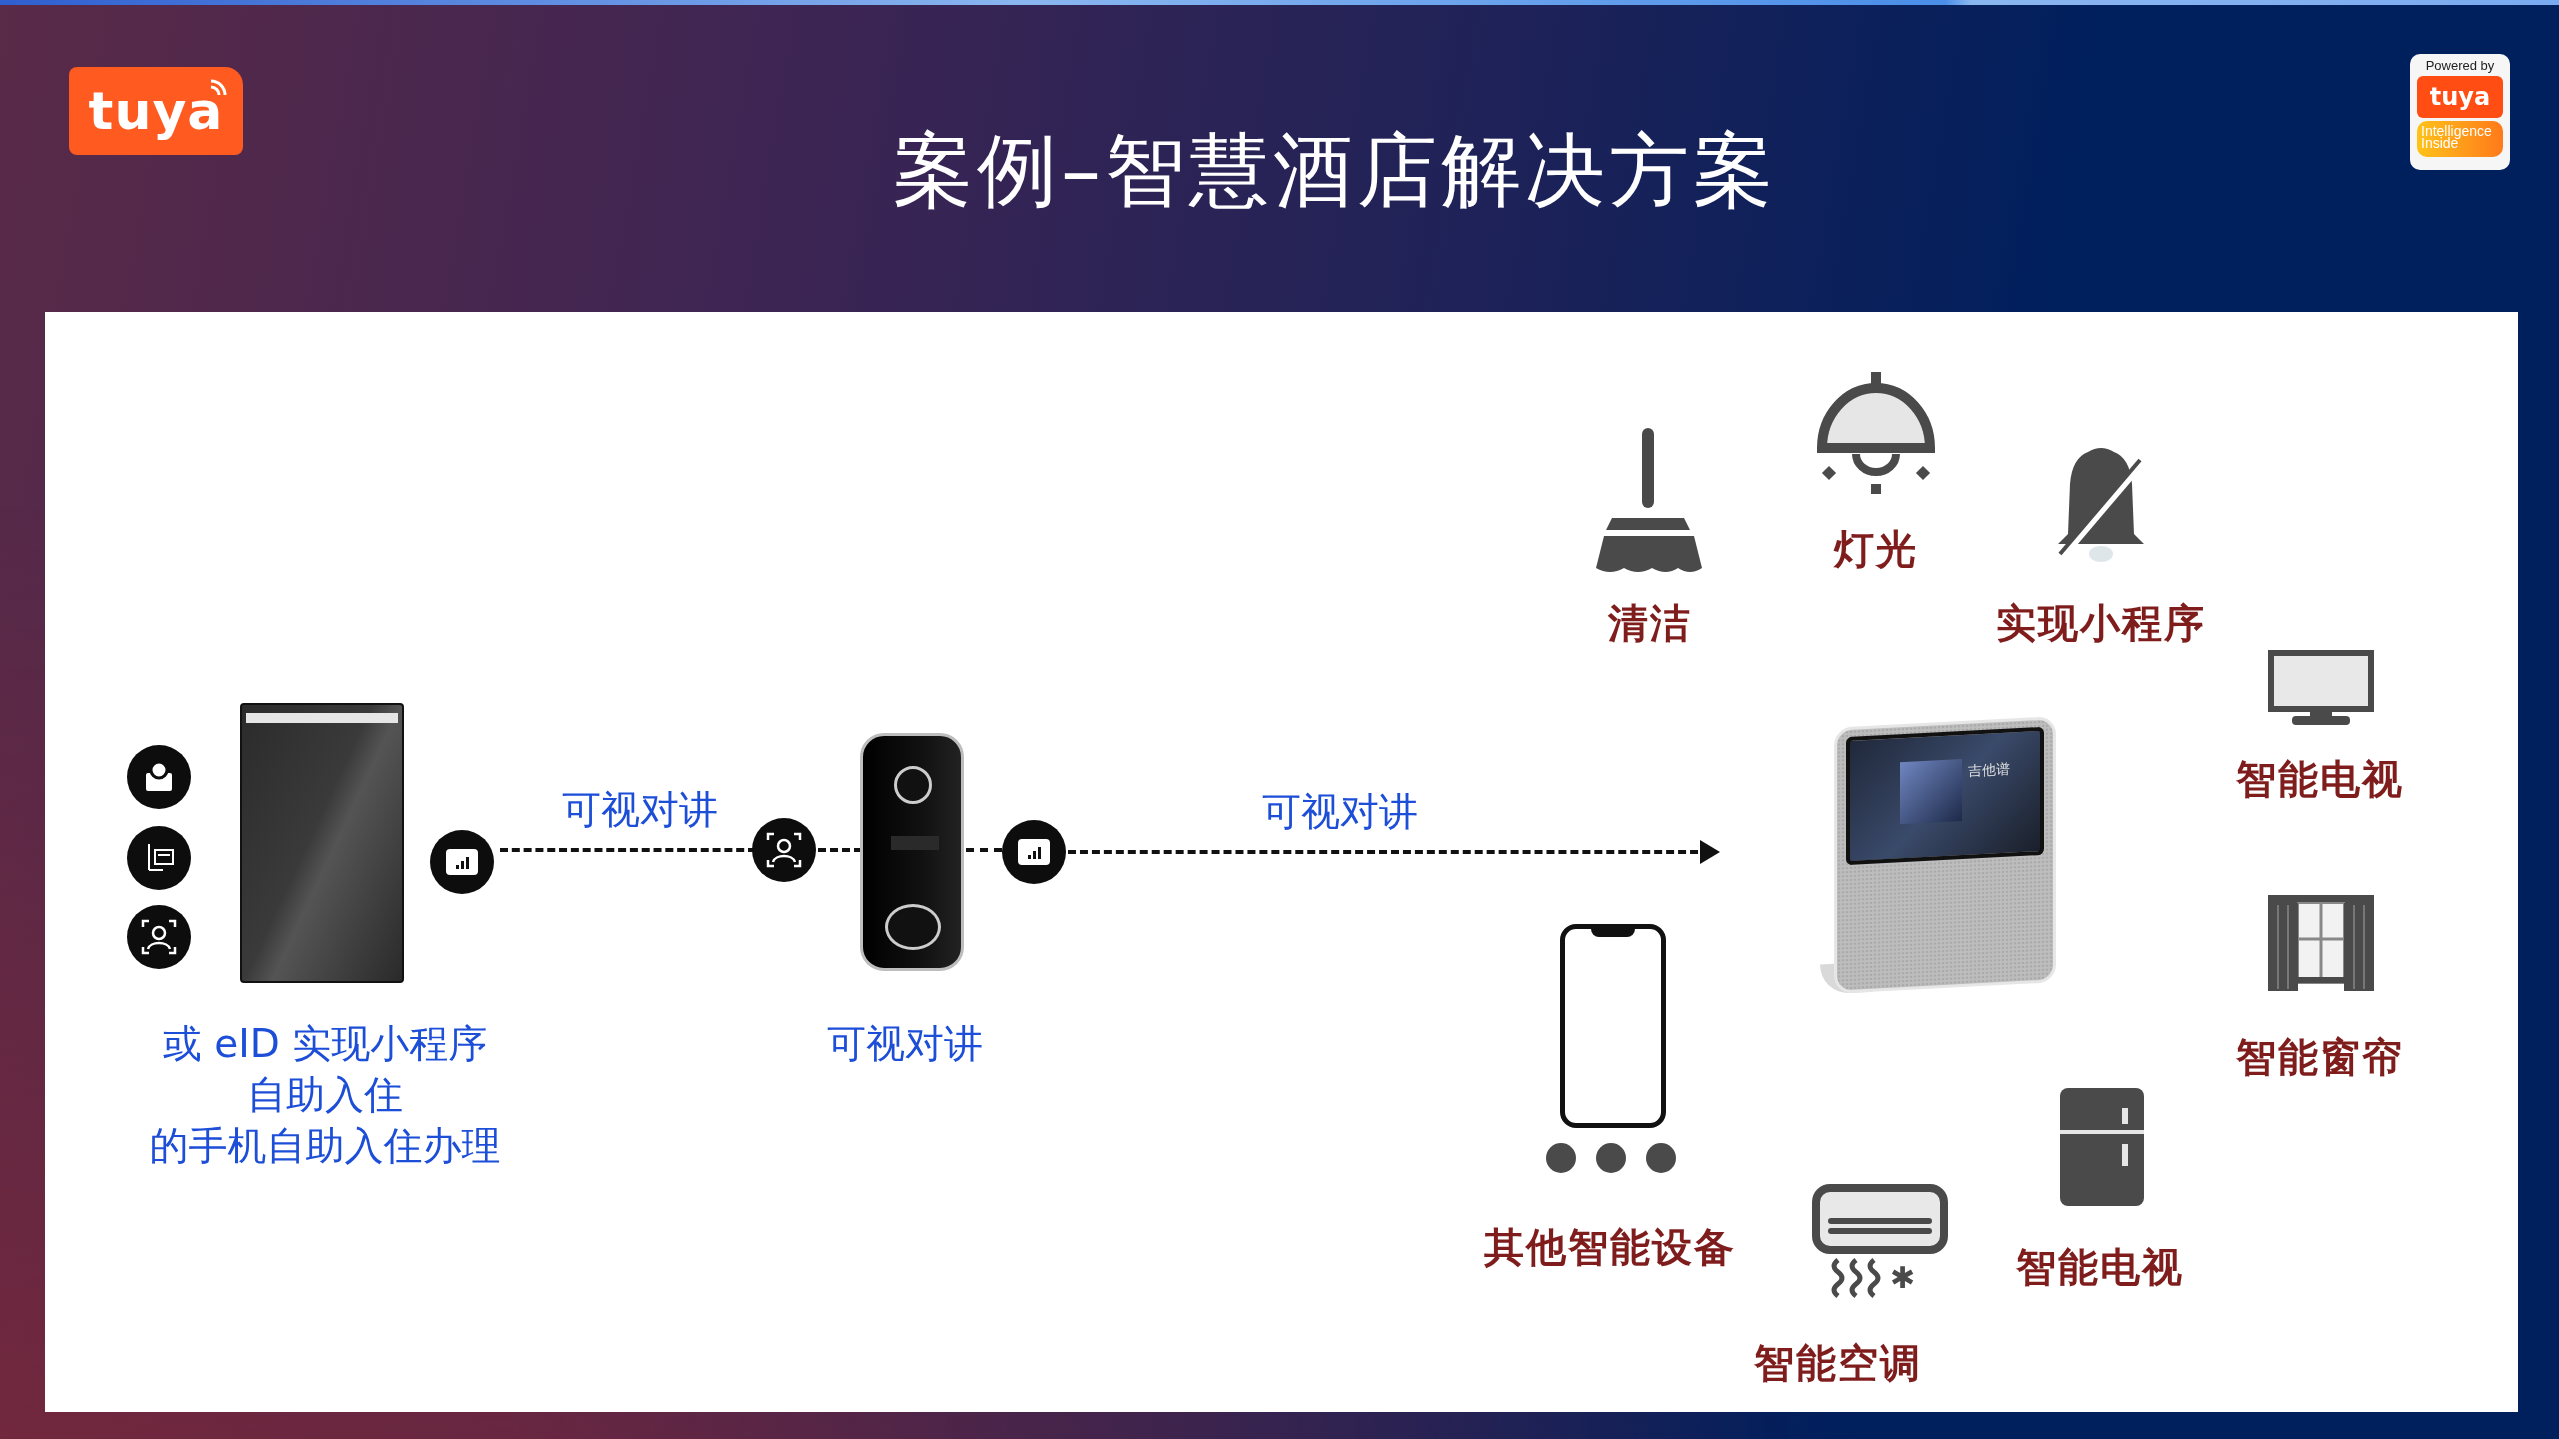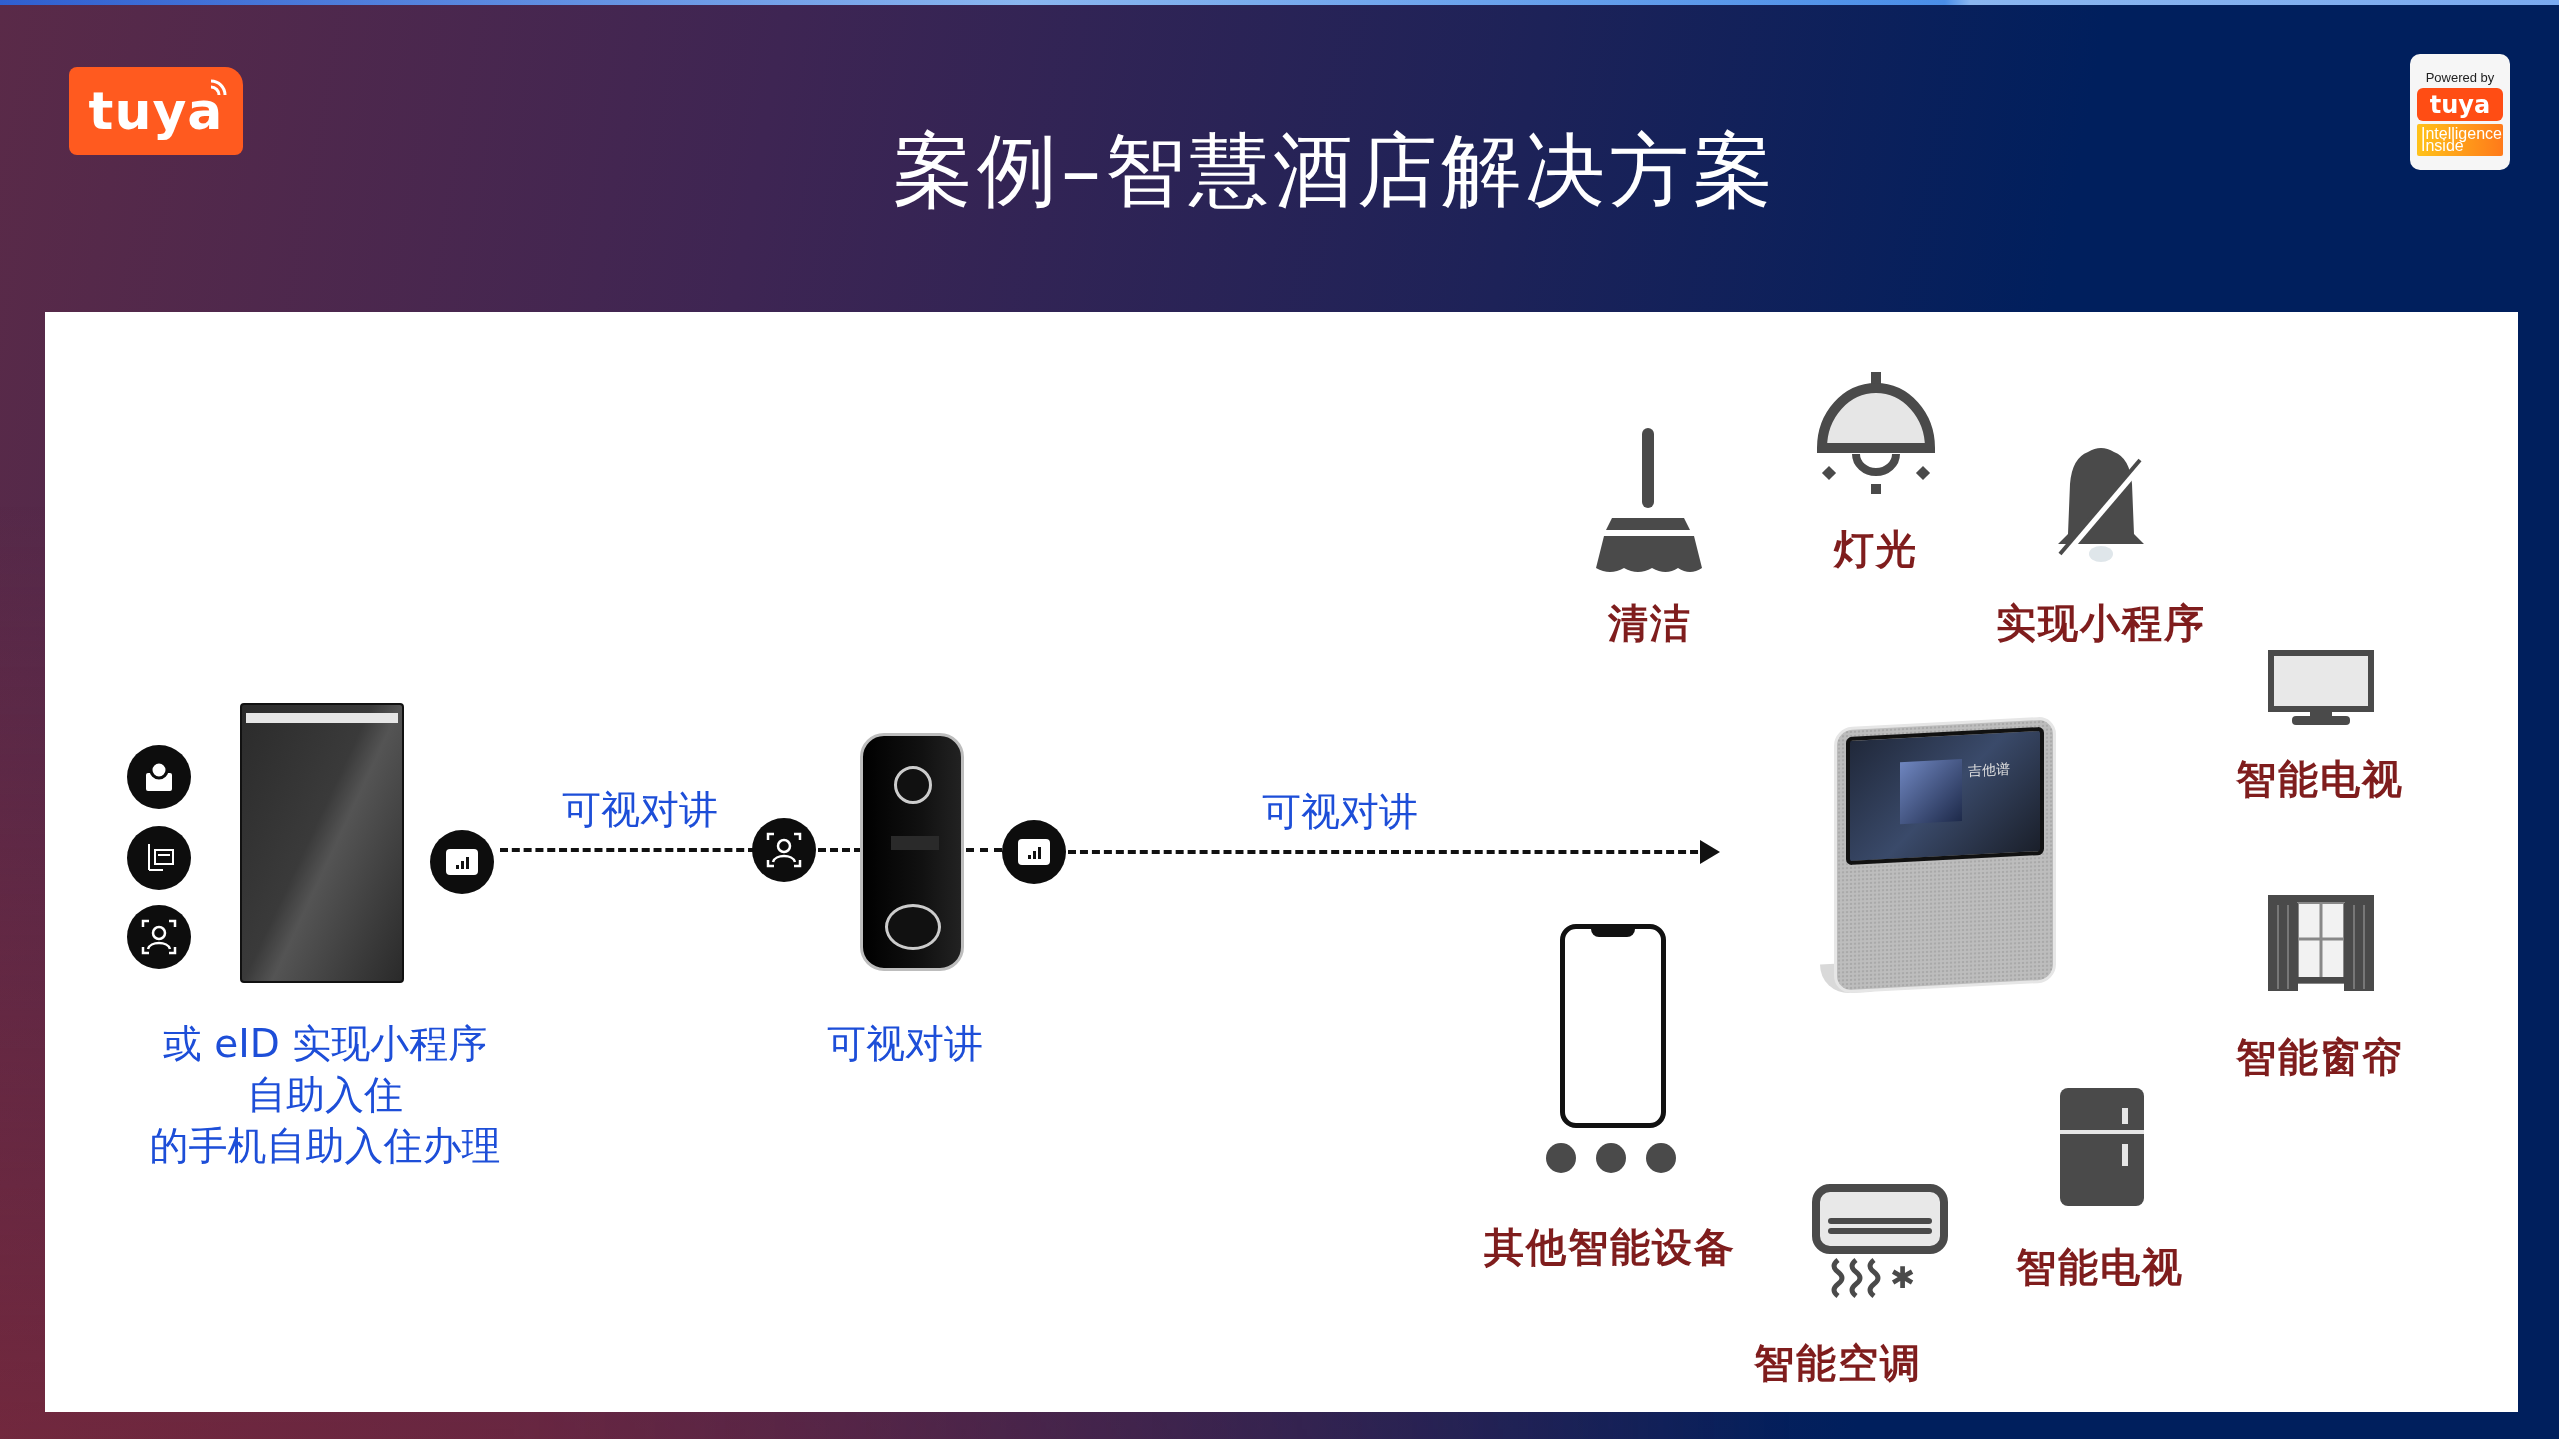--- a/index.html
+++ b/index.html
@@ -29,26 +29,26 @@
     font-family: "DejaVu Sans", sans-serif;
   }
   .logo .wifi { position: absolute; right: 14px; top: 10px; width: 22px; height: 22px; }
   .title {
     position: absolute; left: 0; width: 2670px; top: 118px; text-align: center;
     color: #ffffff; font-size: 80px; letter-spacing: 4px;
     font-family: "DejaVu Sans", sans-serif;
   }
   .badge {
     position: absolute; left: 2410px; top: 54px; width: 100px; height: 116px;
-    background: #f6f6f6; border-radius: 10px; padding: 14px 6px;
+    background: #f6f6f6; border-radius: 10px; padding: 2px 6px;
     display: flex; flex-direction: column; align-items: center;
   }
   .badge .pb { font-size: 13px; color: #222; font-family: "Liberation Sans", sans-serif; margin-top: 2px; }
   .badge .bt { margin-top: 3px; width: 86px; height: 42px; background: #ff4d14; border-radius: 6px; color: #fff; font-weight: bold; font-size: 24px; display:flex; align-items:center; justify-content:center; }
-  .badge .bi { margin-top: 3px; width: 86px; height: 36px; background: linear-gradient(90deg, #ffc21a, #ff7a1a); border-radius: 2px; color: #fff; font-size: 16px; line-height: 12px; padding: 4px 4px; font-family: "Liberation Sans", sans-serif; }
+  .badge .bi { margin-top: 3px; width: 86px; height: 36px; background: linear-gradient(90deg, #ffc21a, #ff7a1a); border-radius: 10px; color: #fff; font-size: 14px; line-height: 12px; padding: 4px 4px; font-family: "Liberation Sans", sans-serif; }
   .panel {
     position: absolute; left: 45px; top: 312px; width: 2473px; height: 1100px;
     background: #ffffff;
   }
   .abs { position: absolute; }
   .label-dark { color: #1d4ed8; font-size: 39px; text-align: center; line-height: 51px; }
   .label-grey { color: #7f1d1d; font-size: 40px; text-align: center; font-weight: bold; letter-spacing: 2px; }
   .circle-icon {
     position: absolute; border-radius: 50%; background: #0d0d0d;
     display: flex; align-items: center; justify-content: center;

